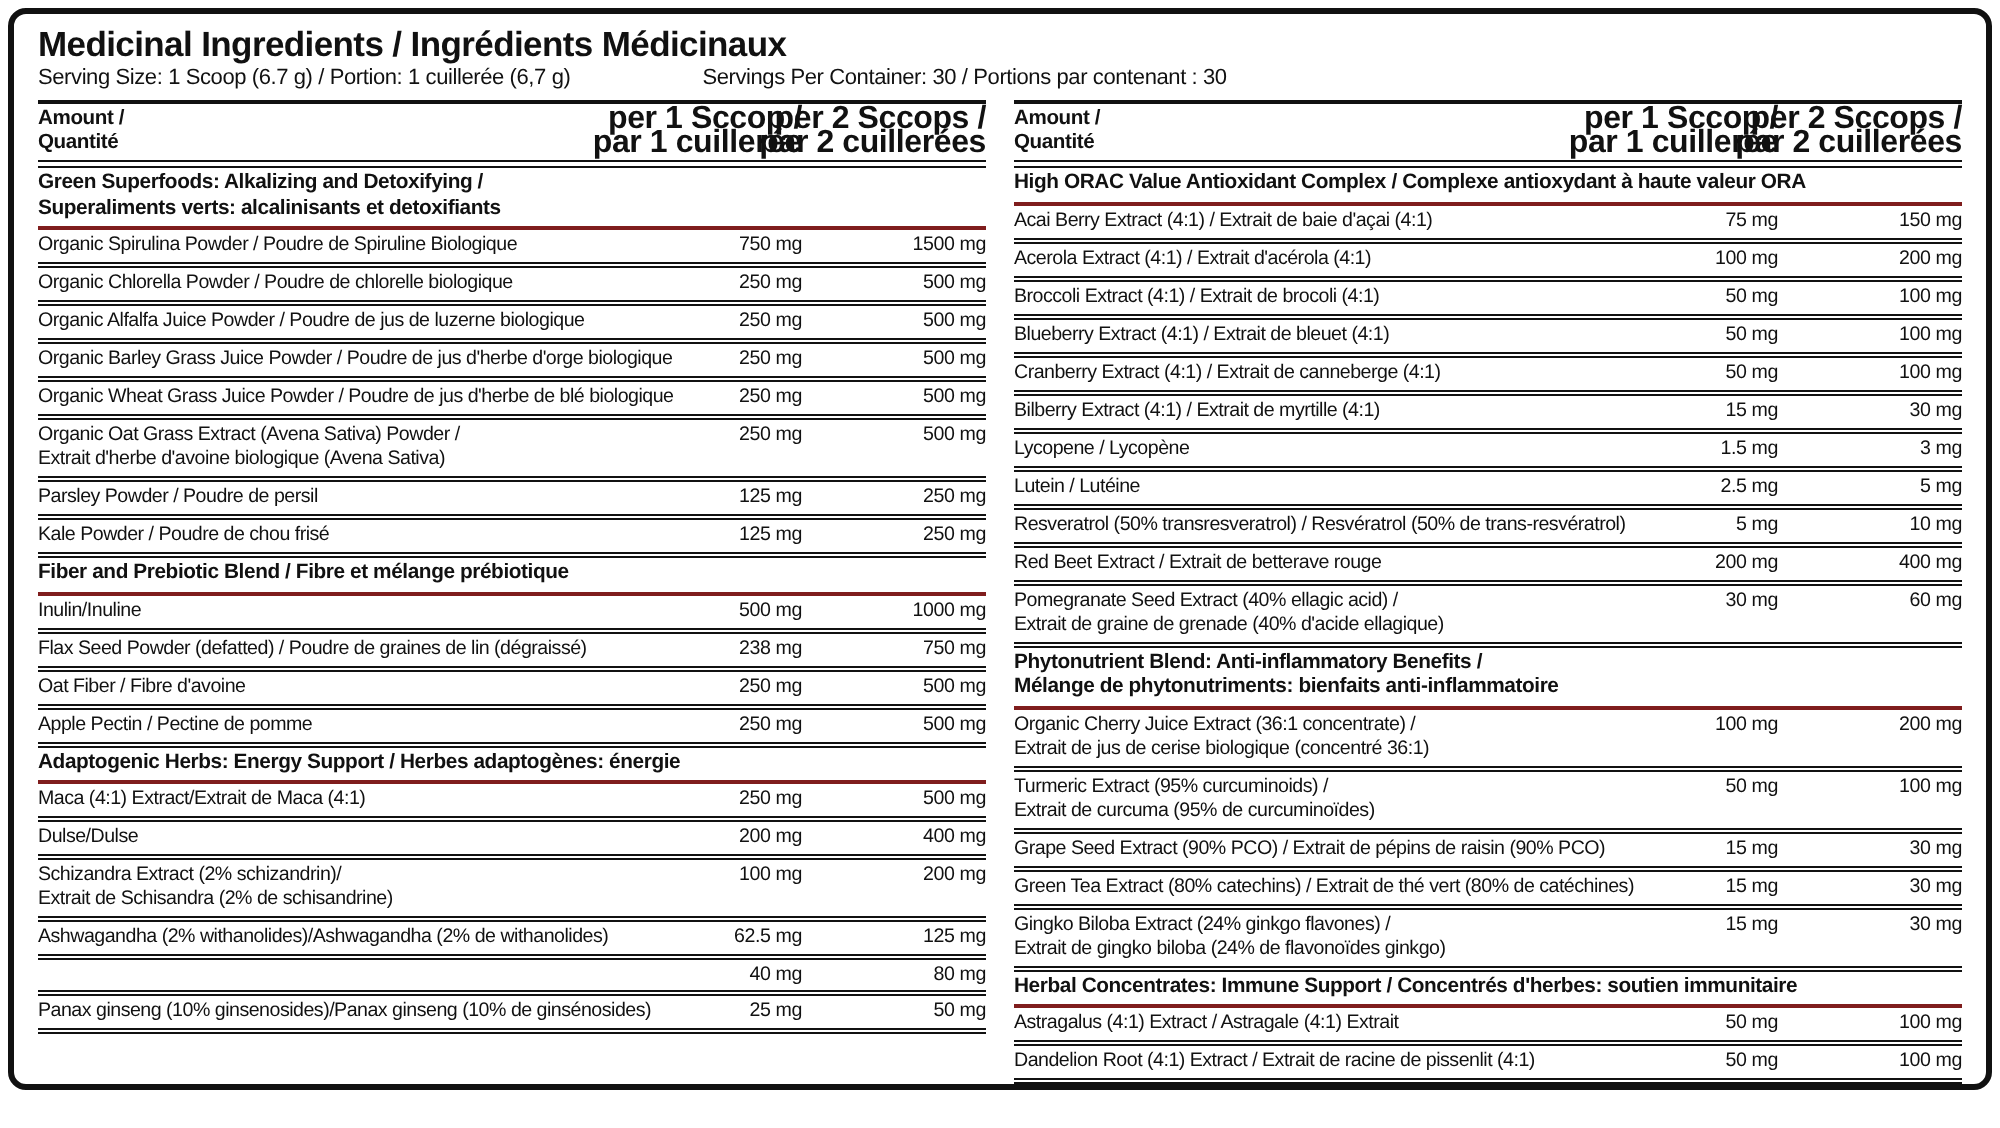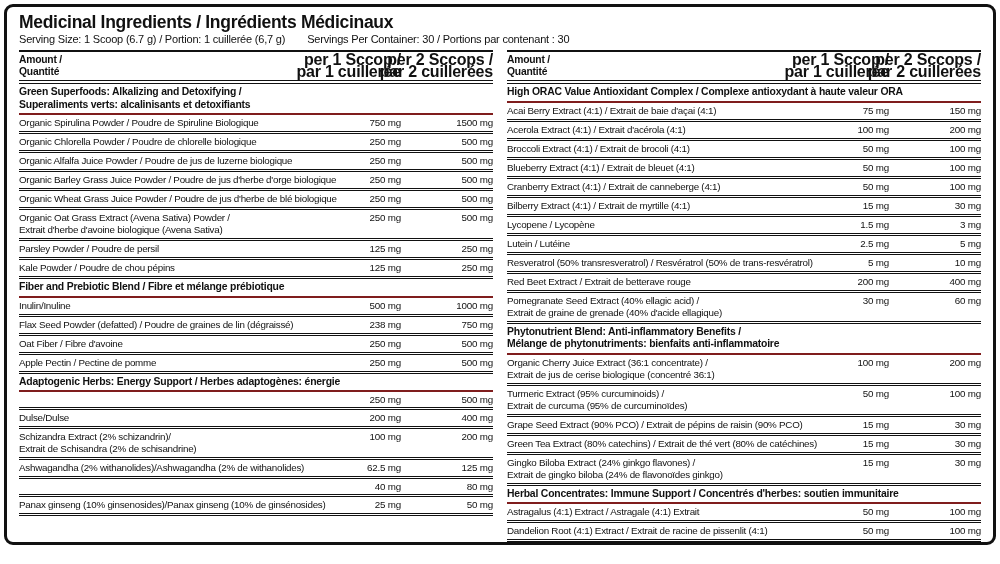--- a/index.html
+++ b/index.html
@@ -3,21 +3,21 @@
 <meta charset="utf-8">
 <style>
   * { box-sizing: border-box; margin: 0; padding: 0; }
   html, body { width: 1000px; height: 564px; background: #fff; font-family: "Liberation Sans", sans-serif; color: #111; }
   .frame {
     position: absolute; left: 4px; top: 4px; width: 992px; height: 541px;
     border: 3px solid #111; border-radius: 9px; background: #fff;
     padding: 6px 12px 0 12px; overflow: hidden;
   }
   .title { font-size: 17.5px; font-weight: bold; letter-spacing: -0.3px; line-height: 19px; }
-  .serving-line { display: flex; gap: 22px; font-size: 11px; letter-spacing: -0.2px; line-height: 13px; margin-top: 1px; margin-bottom: 4px; }
+  .serving-line { display: flex; gap: 66px; font-size: 11px; letter-spacing: -0.2px; line-height: 13px; margin-top: 1px; margin-bottom: 4px; }
   .cols { display: flex; gap: 14px; }
   .col { flex: 1 1 0; min-width: 0; }
 
   .col-head { position: relative; border-top: 2px solid #111; border-bottom: 4px double #111; padding: 2px 0 2px 0; min-height: 30px; }
   .col-head .hname { font-weight: bold; font-size: 10.3px; line-height: 12px; white-space: pre-line; letter-spacing: -0.2px; }
   .col-head .h1, .col-head .h2 { position: absolute; top: 2px; font-weight: bold; font-size: 16px; line-height: 12px; text-align: right; white-space: pre-line; letter-spacing: -0.2px; }
   .col-head .h1 { right: 92px; }
   .col-head .h2 { right: 0; }
 
   .section-title { font-weight: bold; font-size: 10.4px; line-height: 12.5px; letter-spacing: -0.2px; padding: 2px 0 2px 0; border-bottom: 2px solid #7f1d1d; white-space: pre-line; }
@@ -79,21 +79,21 @@
 Extrait d'herbe d'avoine biologique (Avena Sativa)</div>
             <div class="v1">250 mg</div>
             <div class="v2">500 mg</div>
           </div>
           <div class="row">
             <div class="name">Parsley Powder / Poudre de persil</div>
             <div class="v1">125 mg</div>
             <div class="v2">250 mg</div>
           </div>
           <div class="row">
-            <div class="name">Kale Powder / Poudre de chou pépins</div>
+            <div class="name">Kale Powder / Poudre de chou frisé</div>
             <div class="v1">125 mg</div>
             <div class="v2">250 mg</div>
           </div>
         </div>
         <div class="section">
           <div class="section-title">Fiber and Prebiotic Blend / Fibre et mélange prébiotique</div>
           <div class="row">
             <div class="name">Inulin/Inuline</div>
             <div class="v1">500 mg</div>
             <div class="v2">1000 mg</div>
@@ -110,20 +110,21 @@
           </div>
           <div class="row">
             <div class="name">Apple Pectin / Pectine de pomme</div>
             <div class="v1">250 mg</div>
             <div class="v2">500 mg</div>
           </div>
         </div>
         <div class="section">
           <div class="section-title">Adaptogenic Herbs: Energy Support / Herbes adaptogènes: énergie</div>
           <div class="row">
+            <div class="name">Maca (4:1) Extract/Extrait de Maca (4:1)</div>
             <div class="v1">250 mg</div>
             <div class="v2">500 mg</div>
           </div>
           <div class="row">
             <div class="name">Dulse/Dulse</div>
             <div class="v1">200 mg</div>
             <div class="v2">400 mg</div>
           </div>
           <div class="row">
             <div class="name">Schizandra Extract (2% schizandrin)/

